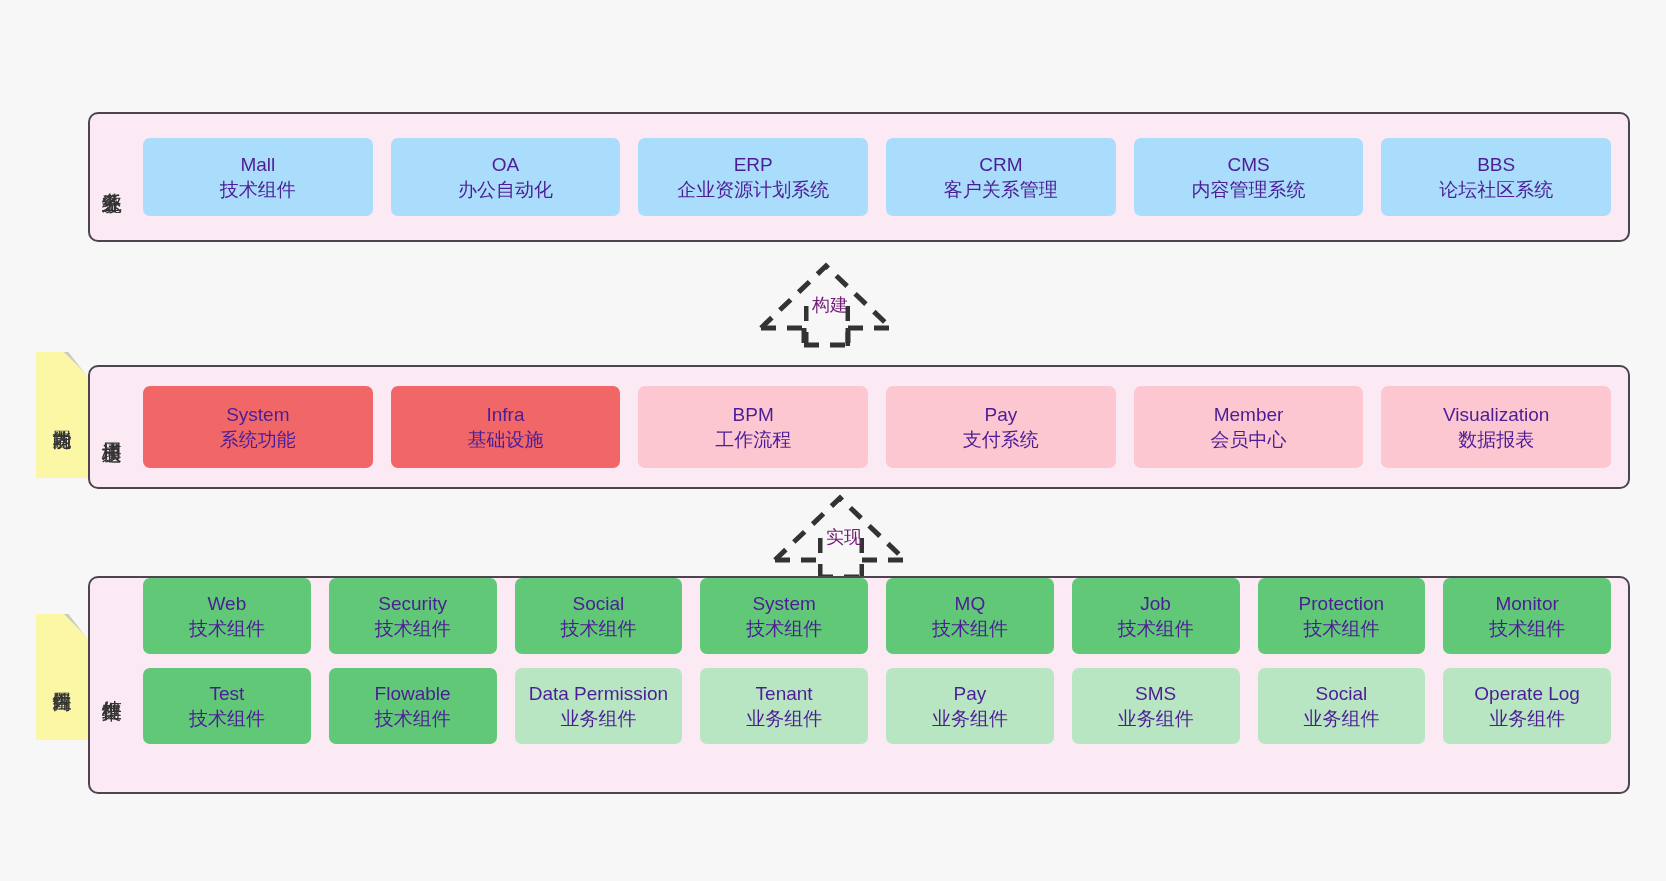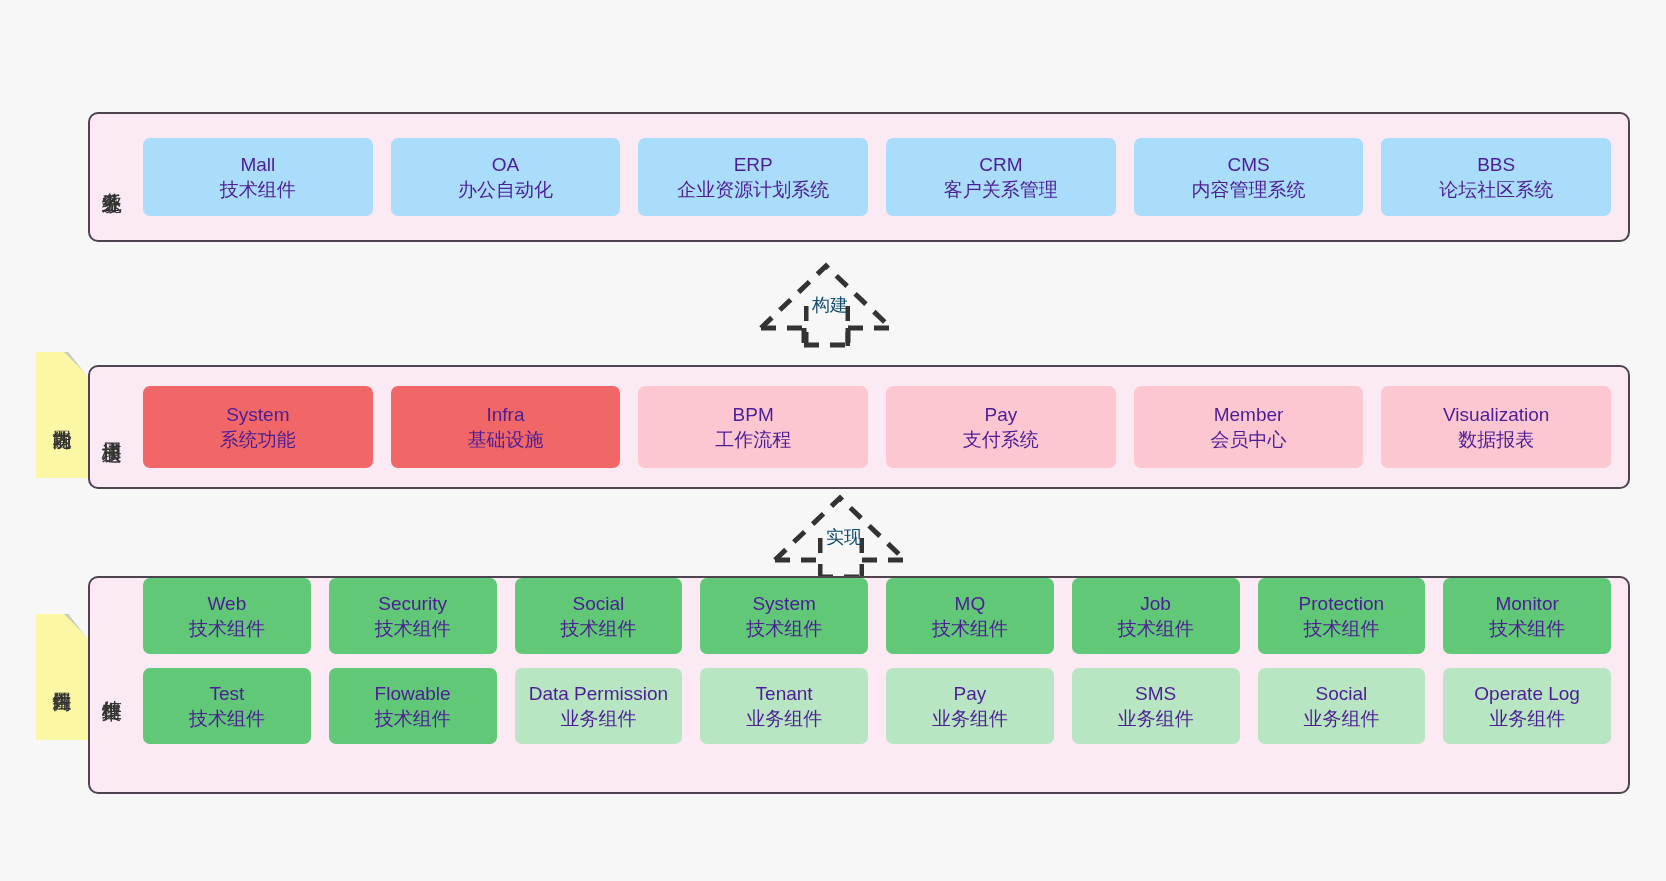--- a/index.html
+++ b/index.html
@@ -123,21 +123,21 @@
   }
 
   
   .arrow {
     position: absolute;
     pointer-events: none;
   }
   .arrow-label {
     position: absolute;
     font-size: 18px;
-    color: #0c4a6e;
+    color: #701a75;
     background: transparent;
     white-space: nowrap;
   }
 </style>
 </head>
 <body>
 
 <div id="canvas">
 
   <div class="layer" id="layer-business" style="left:88px; top:112px; width:1542px; height:130px;">

